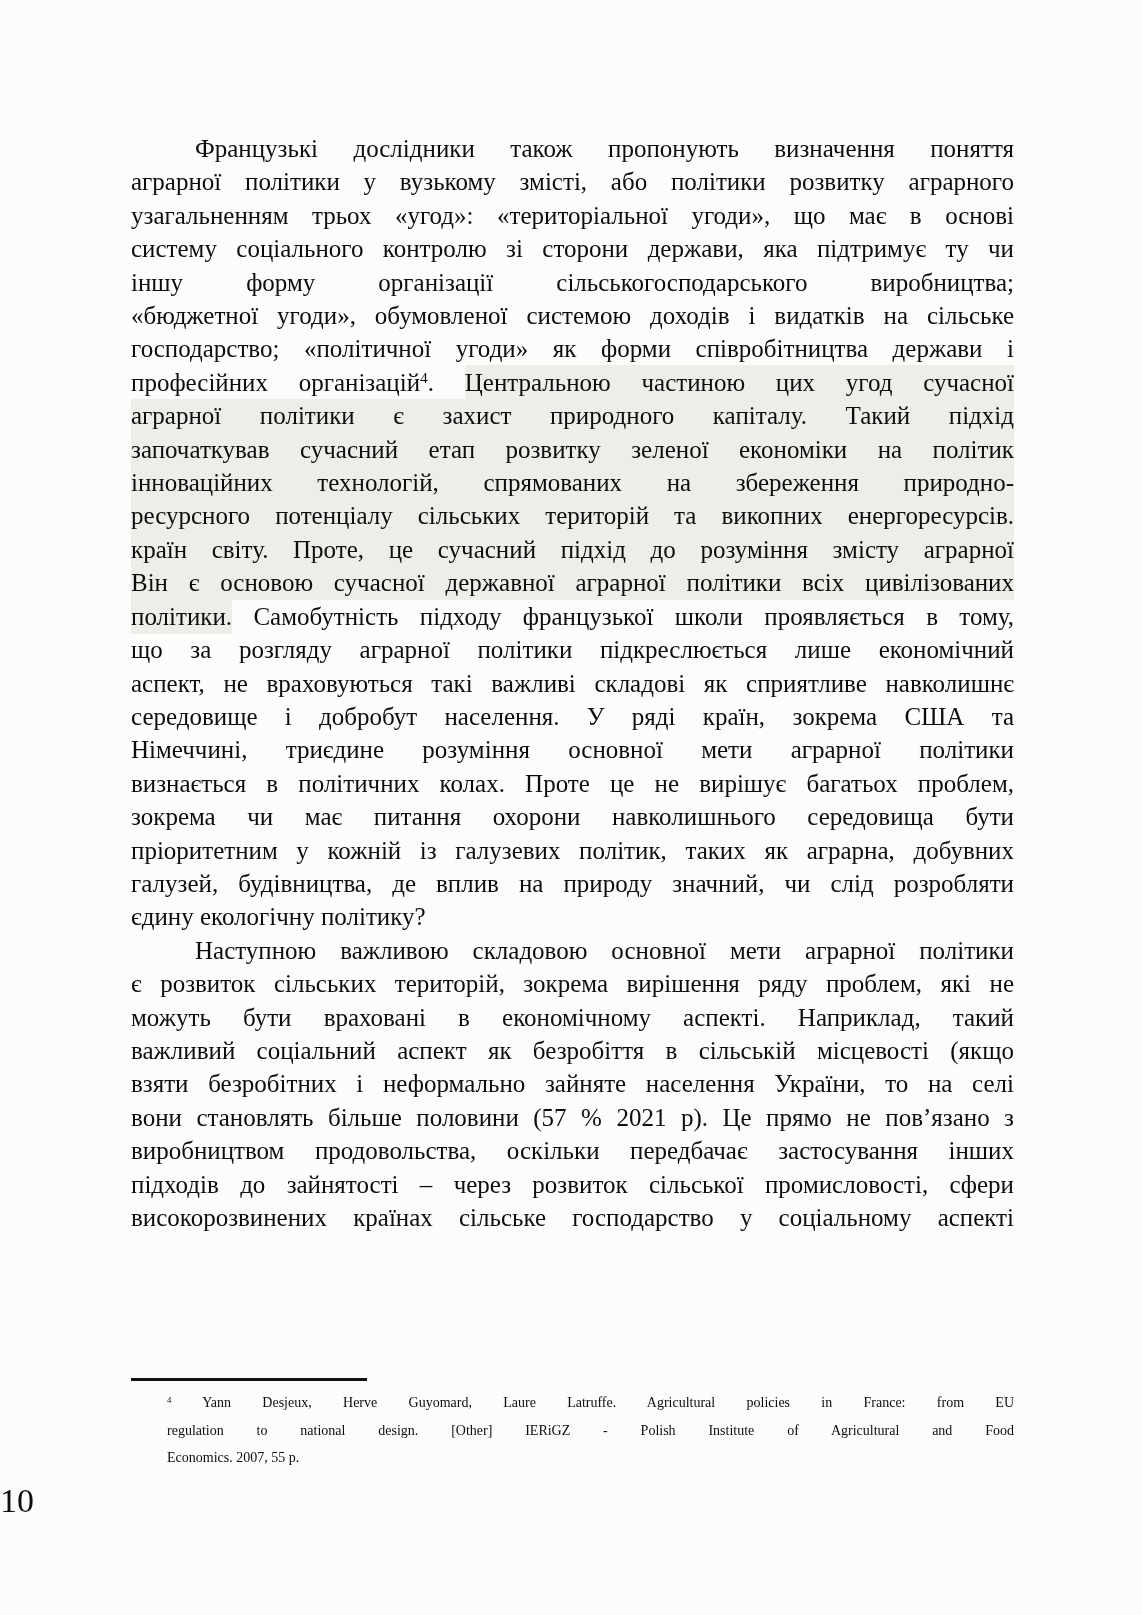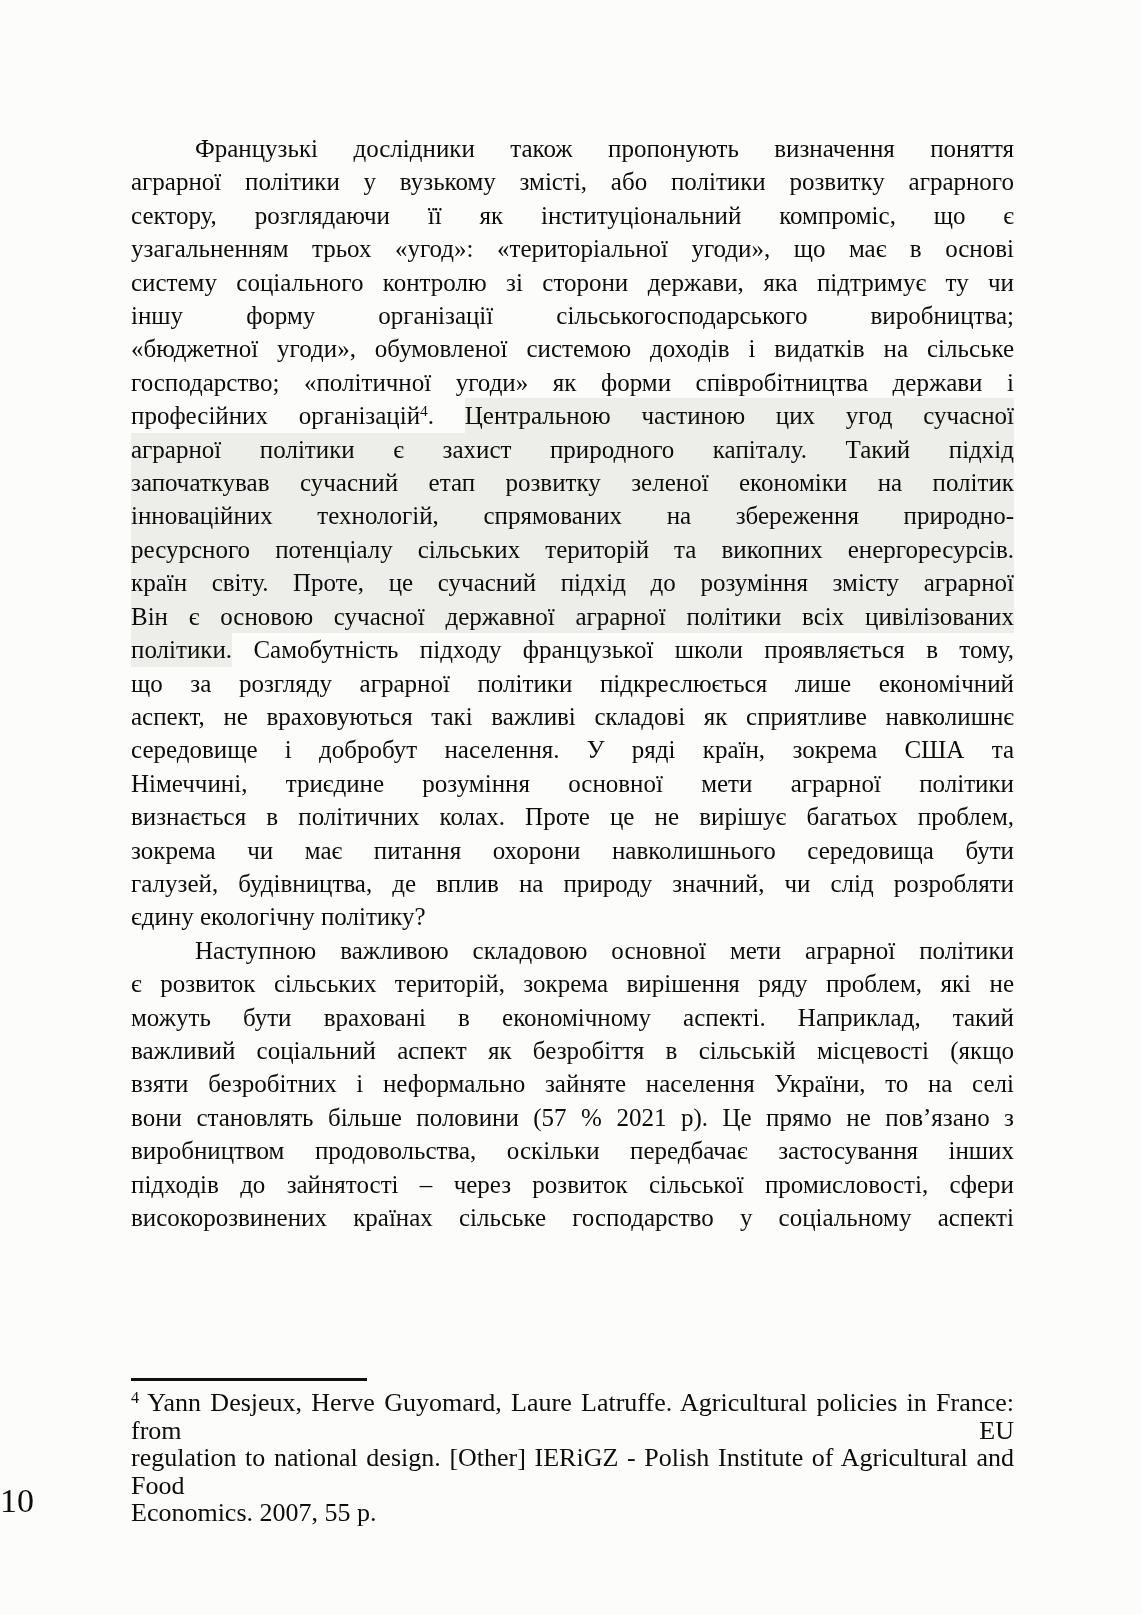--- a/index.html
+++ b/index.html
@@ -50,59 +50,60 @@
     height:3px;
     background:var(--rule);
   }
   .footnote{
     position:absolute;
     left:131px;
     top:1389px;
     width:883px;
   }
   .footnote .line{
-    font-size:26px;
+    font-size:14px;
     line-height:27.6px;
+    margin-left:36px;
   }
   .page-number{
     position:absolute;
     left:0;
     top:1482px;
     width:1142px;
     text-align:left;
     font-size:34px;
   }
 </style>
 </head>
 <body>
 
 <div class="page">
   <div class="body-text" id="body-lines">
       <div class="line indent"><span>Французькі дослідники також пропонують визначення поняття</span></div>
       <div class="line"><span>аграрної політики у вузькому змісті, або політики розвитку аграрного</span></div>
-      <div class="line"><span>сектору, розглядаючи її як інституціональний компроміс, що є</span></div>
       <div class="line"><span>узагальненням трьох «угод»: «територіальної угоди», що має в основі</span></div>
       <div class="line"><span>систему соціального контролю зі сторони держави, яка підтримує ту чи</span></div>
       <div class="line"><span>іншу форму організації сільськогосподарського виробництва;</span></div>
       <div class="line"><span>«бюджетної угоди», обумовленої системою доходів і видатків на сільське</span></div>
       <div class="line"><span>господарство; «політичної угоди» як форми співробітництва держави і</span></div>
       <div class="line"><span>професійних організацій</span><span class="sup">4</span><span>. </span><span class="hl">Центральною частиною цих угод сучасної</span></div>
       <div class="line hl"><span>аграрної політики є захист природного капіталу. Такий підхід</span></div>
       <div class="line hl"><span>започаткував сучасний етап розвитку зеленої економіки на політик</span></div>
       <div class="line hl"><span>інноваційних технологій, спрямованих на збереження природно-</span></div>
       <div class="line hl"><span>ресурсного потенціалу сільських територій та викопних енергоресурсів.</span></div>
       <div class="line hl"><span>країн світу. Проте, це сучасний підхід до розуміння змісту аграрної</span></div>
       <div class="line hl"><span>Він є основою сучасної державної аграрної політики всіх цивілізованих</span></div>
       <div class="line"><span class="hl">політики.</span><span> Самобутність підходу французької школи проявляється в тому,</span></div>
       <div class="line"><span>що за розгляду аграрної політики підкреслюється лише економічний</span></div>
       <div class="line"><span>аспект, не враховуються такі важливі складові як сприятливе навколишнє</span></div>
       <div class="line"><span>середовище і добробут населення. У ряді країн, зокрема США та</span></div>
       <div class="line"><span>Німеччині, триєдине розуміння основної мети аграрної політики</span></div>
       <div class="line"><span>визнається в політичних колах. Проте це не вирішує багатьох проблем,</span></div>
       <div class="line"><span>зокрема чи має питання охорони навколишнього середовища бути</span></div>
+      <div class="line"><span>пріоритетним у кожній із галузевих політик, таких як аграрна, добувних</span></div>
       <div class="line"><span>галузей, будівництва, де вплив на природу значний, чи слід розробляти</span></div>
       <div class="line last"><span>єдину екологічну політику?</span></div>
       <div class="line indent"><span>Наступною важливою складовою основної мети аграрної політики</span></div>
       <div class="line"><span>є розвиток сільських територій, зокрема вирішення ряду проблем, які не</span></div>
       <div class="line"><span>можуть бути враховані в економічному аспекті. Наприклад, такий</span></div>
       <div class="line"><span>важливий соціальний аспект як безробіття в сільській місцевості (якщо</span></div>
       <div class="line"><span>взяти безробітних і неформально зайняте населення України, то на селі</span></div>
       <div class="line"><span>вони становлять більше половини (57 % 2021 р). Це прямо не пов’язано з</span></div>
       <div class="line"><span>виробництвом продовольства, оскільки передбачає застосування інших</span></div>
       <div class="line"><span>підходів до зайнятості – через розвиток сільської промисловості, сфери</span></div>

